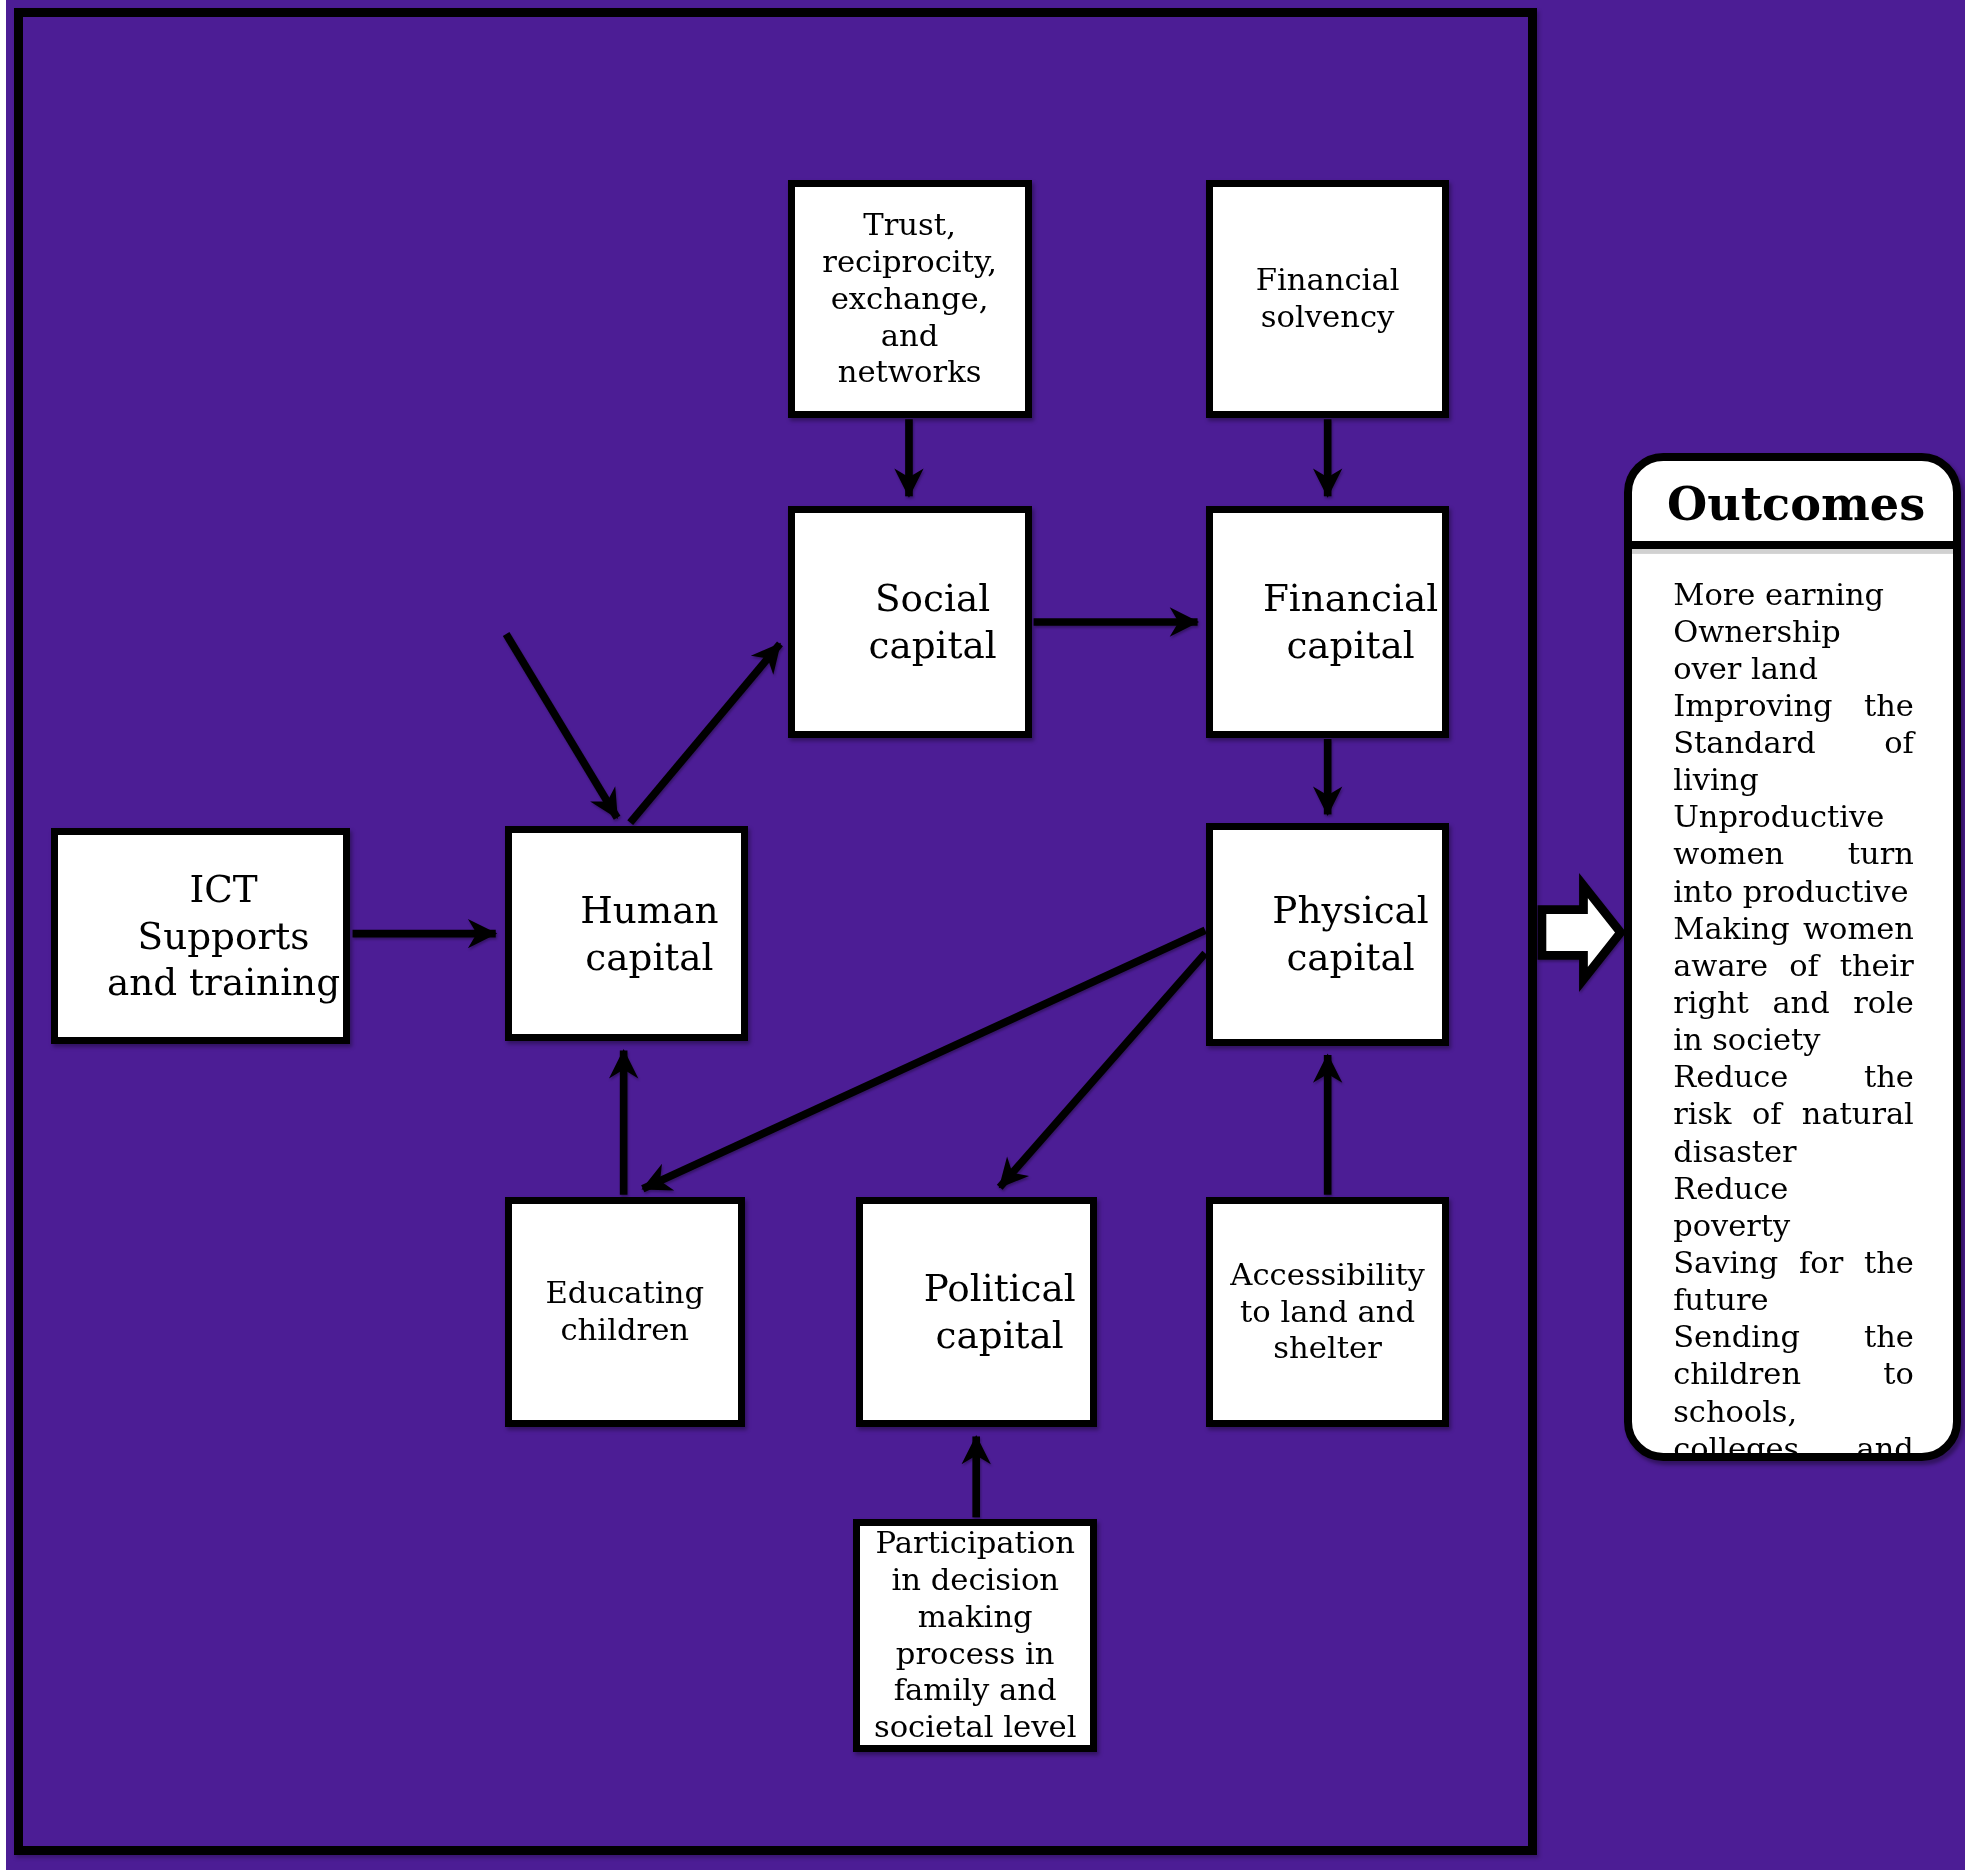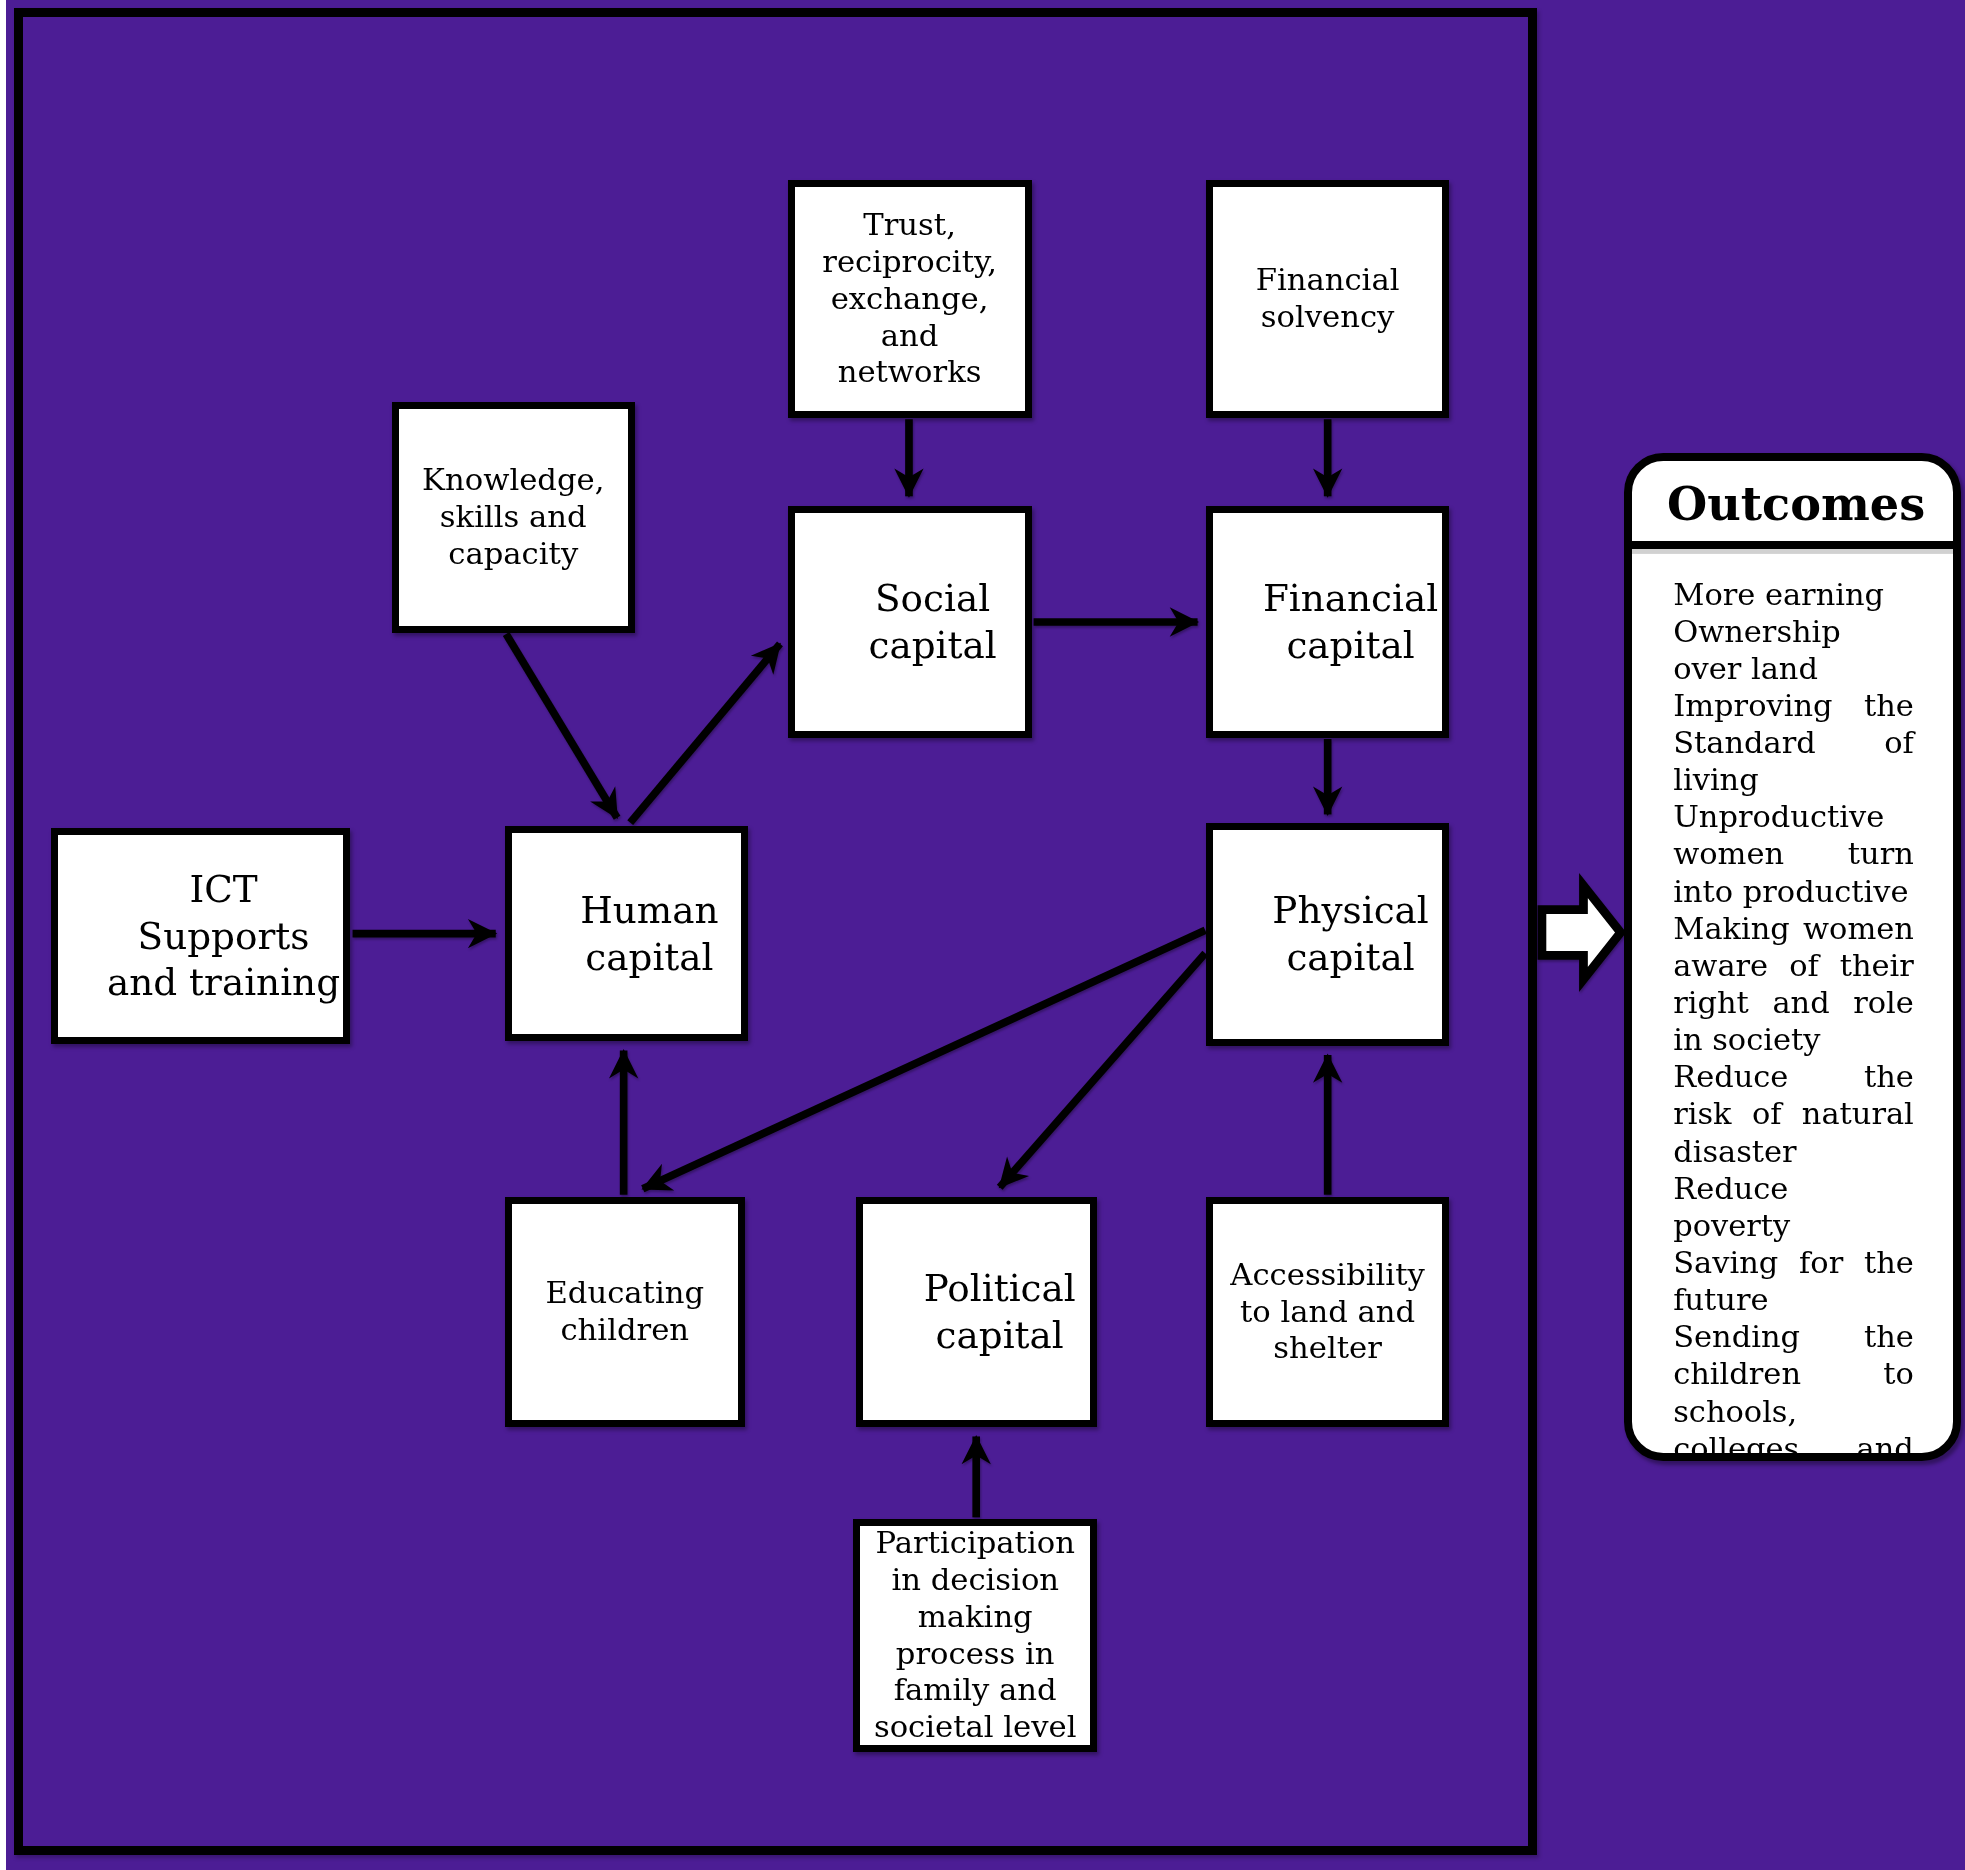--- a/index.html
+++ b/index.html
@@ -91,25 +91,20 @@
 exchange,
 and
 networks</div>
   </div>
 
   <div class="box small n-finsolv">
     <div class="label">Financial
 solvency</div>
   </div>
 
-  <div class="box small n-knowledge">
-    <div class="label">Knowledge,
-skills and
-capacity</div>
-  </div>
 
   <div class="box big n-social">
     <div class="label">Social
 capital</div>
   </div>
 
   <div class="box big n-financial">
     <div class="label">Financial
 capital</div>
   </div>

